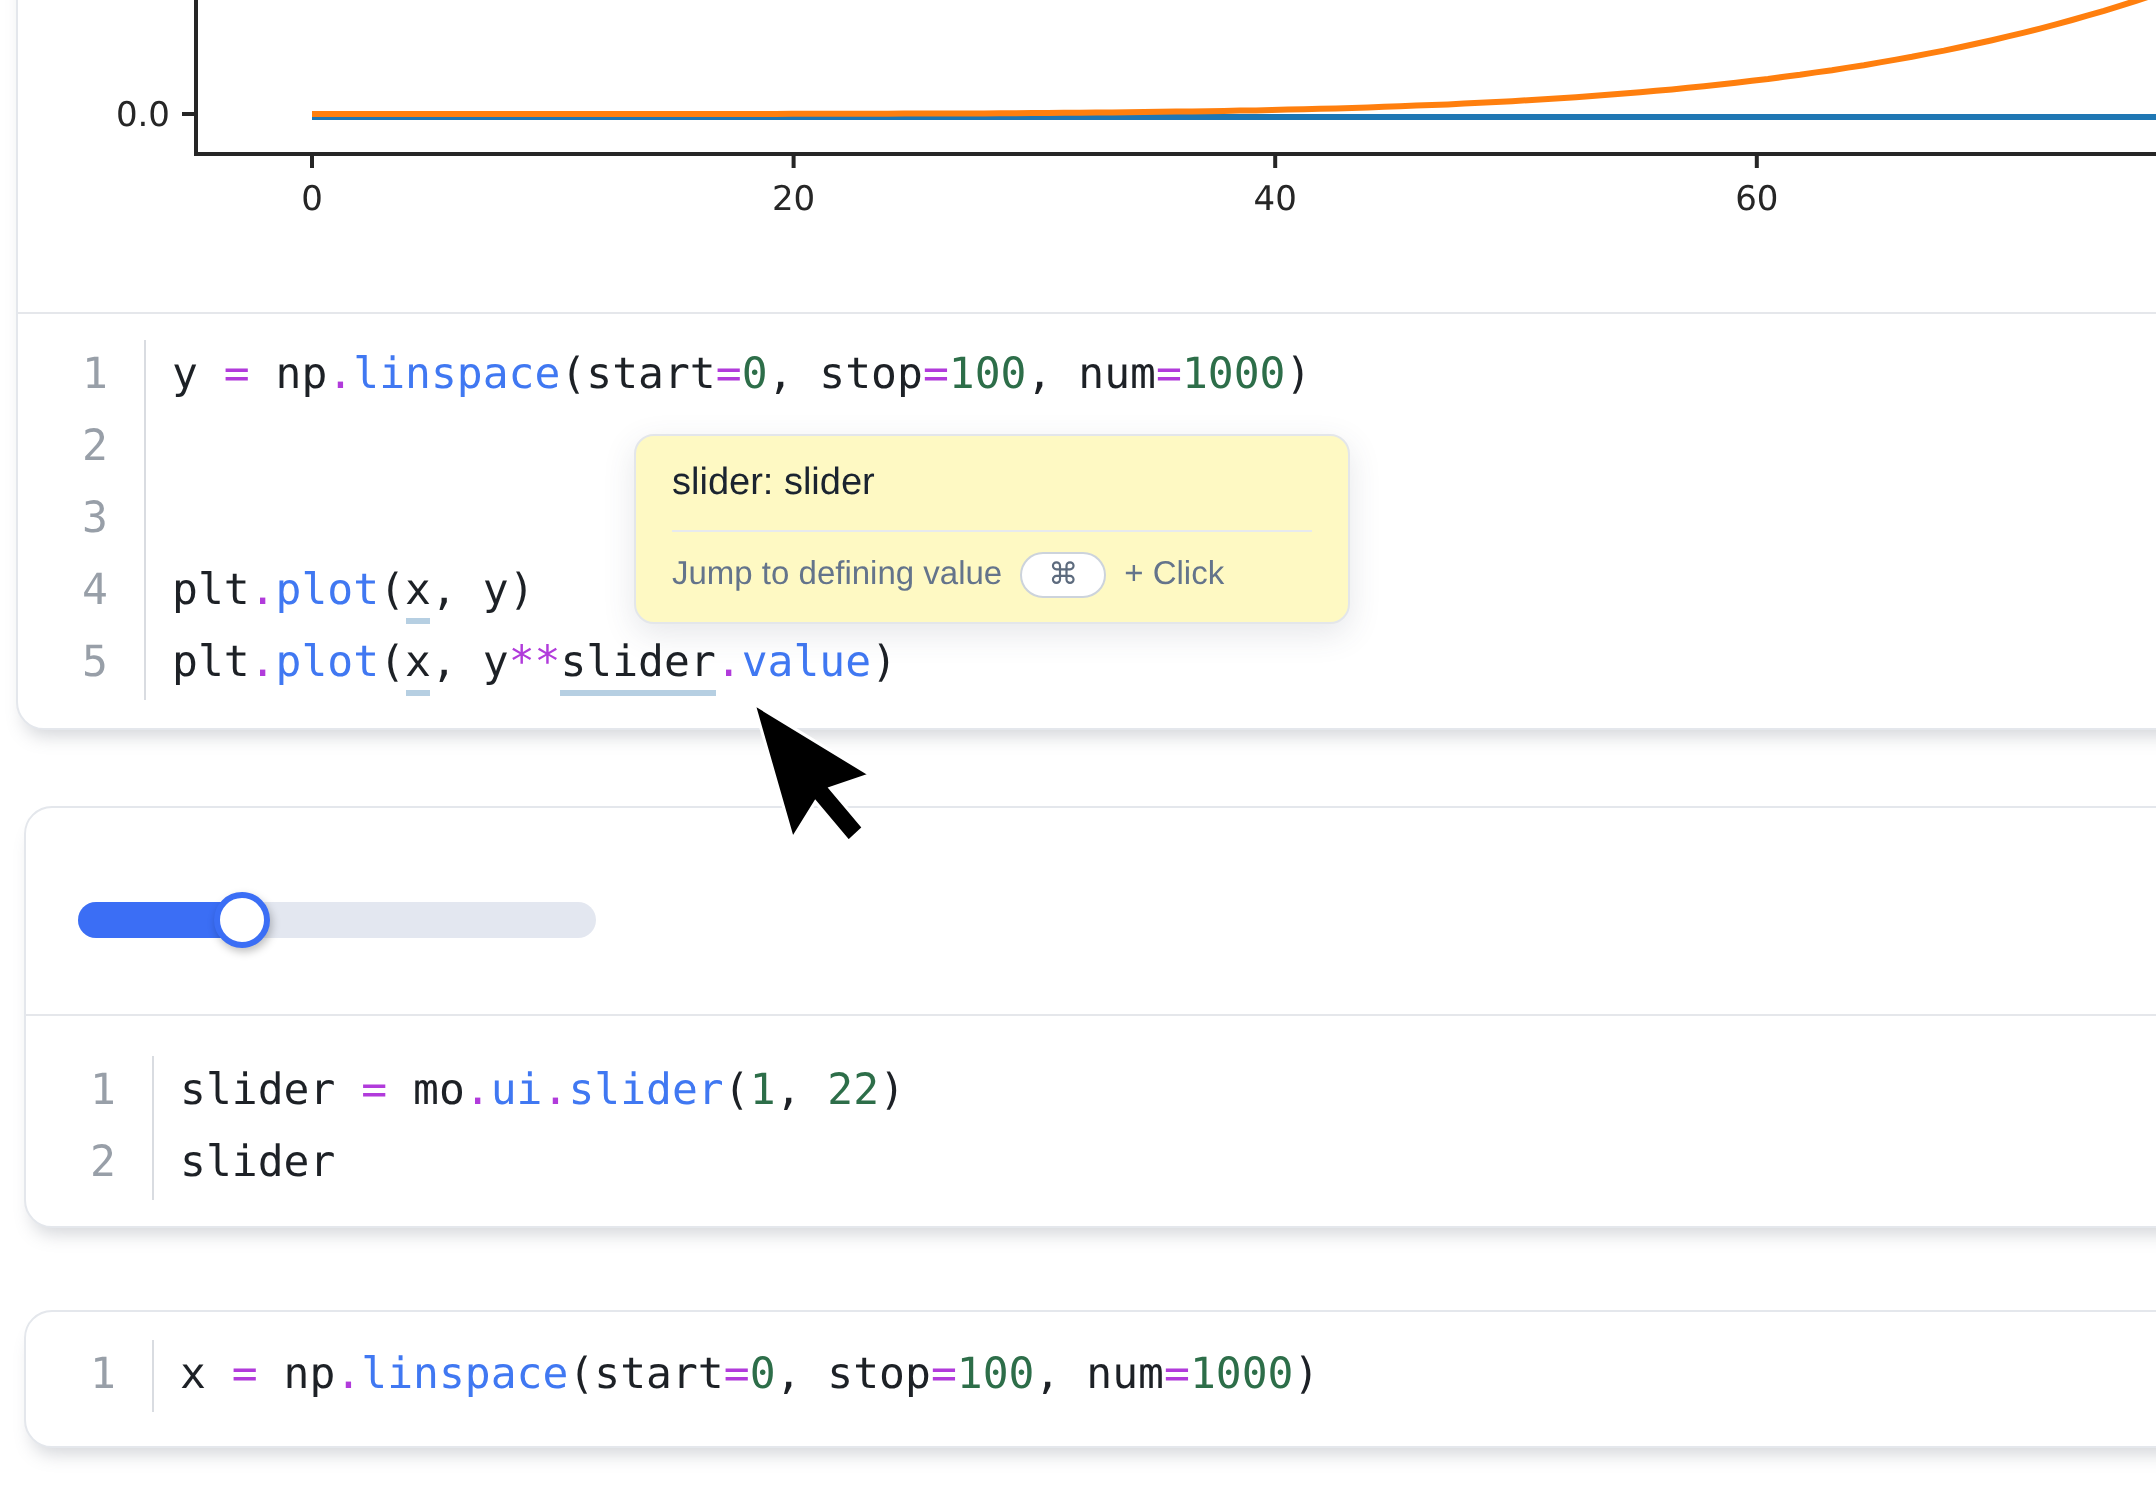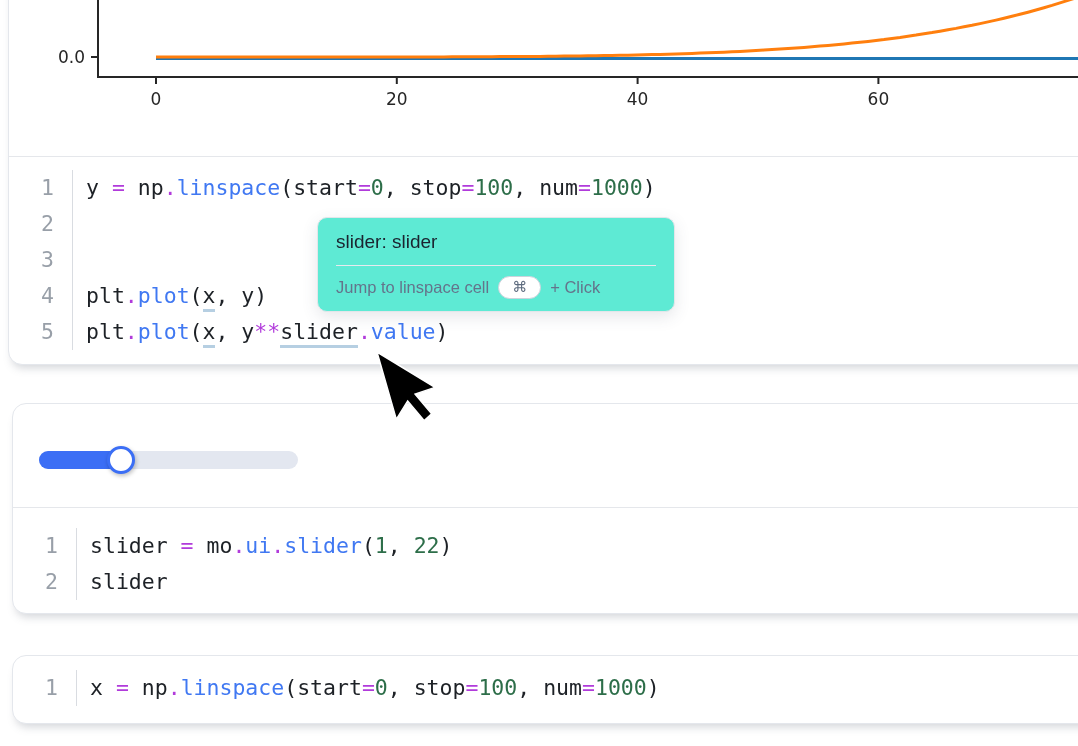--- a/index.html
+++ b/index.html
@@ -37,21 +37,21 @@
   
   .slider-track{position:absolute;left:26px;top:47px;width:259px;height:18px;
                 border-radius:9px;background:#e3e7f0;}
   .slider-fill{position:absolute;left:0;top:0;height:18px;width:92px;border-radius:9px;background:#3b6ef5;}
   .slider-thumb{position:absolute;left:68px;top:-5px;width:28px;height:28px;border-radius:50%;
                 background:#fff;border:3px solid #3b6ef5;box-sizing:border-box;
                 box-shadow:1px 2px 4px rgba(0,0,0,.25);}
 
   
   #tooltip{position:absolute;left:317px;top:217px;width:358px;box-sizing:border-box;z-index:50;
-           background:#5eead4;border:1px solid #e3e6ea;border-radius:10px;
+           background:#fef9c3;border:1px solid #e3e6ea;border-radius:10px;
            box-shadow:0 5px 16px rgba(60,70,90,.13);padding:13px 18px 12px;}
   .tt-title{font-size:19px;color:#1b2430;padding-bottom:12px;border-bottom:1px solid #e7eaee;}
   .tt-row{padding-top:10px;font-size:16.5px;color:#64748b;display:flex;align-items:center;gap:9px;}
   .kbd{display:inline-block;border:1.5px solid #ccd3dc;border-radius:13px;padding:1px 13px 2px;
        font-size:15px;color:#5d6b7e;background:#fff;}
 
   #cursor{position:absolute;left:377px;top:352px;overflow:visible;z-index:100;}
 </style>
 </head>
 <body>
@@ -122,21 +122,21 @@
       <div class="cl">
         <span class="ln" style="color: rgb(152, 159, 168);">1</span>
         <div class="ct"><span class="tk-v" style="color: rgb(29, 33, 38);">x </span><span class="tk-op" style="color: rgb(177, 59, 219);">=</span><span class="tk-v" style="color: rgb(29, 33, 38);"> np</span><span class="tk-op" style="color: rgb(177, 59, 219);">.</span><span class="tk-fn" style="color: rgb(64, 120, 242);">linspace</span><span class="tk-v" style="color: rgb(29, 33, 38);">(start</span><span class="tk-op" style="color: rgb(177, 59, 219);">=</span><span class="tk-num" style="color: rgb(45, 110, 73);">0</span><span class="tk-v" style="color: rgb(29, 33, 38);">, stop</span><span class="tk-op" style="color: rgb(177, 59, 219);">=</span><span class="tk-num" style="color: rgb(45, 110, 73);">100</span><span class="tk-v" style="color: rgb(29, 33, 38);">, num</span><span class="tk-op" style="color: rgb(177, 59, 219);">=</span><span class="tk-num" style="color: rgb(45, 110, 73);">1000</span><span class="tk-v" style="color: rgb(29, 33, 38);">)</span></div>
       </div>
     </div>
 </div>
 
 <div id="tooltip">
   <div class="tt-title">slider: slider</div>
   <div class="tt-row">
-    <span>Jump to linspace cell</span>
+    <span>Jump to defining value</span>
     <span class="kbd"><span>⌘</span></span>
     <span>+ Click</span>
   </div>
 </div>
 
 <svg id="cursor" width="10" height="10">
   <path d="M0 0 L0 70 L16 55.5 L26.5 79 L35.5 74.5 L25 51 L46 50 Z" transform="rotate(-16)" fill="#000" stroke="#fff" stroke-width="1.5"></path>
 </svg>
 
 </body></html>

